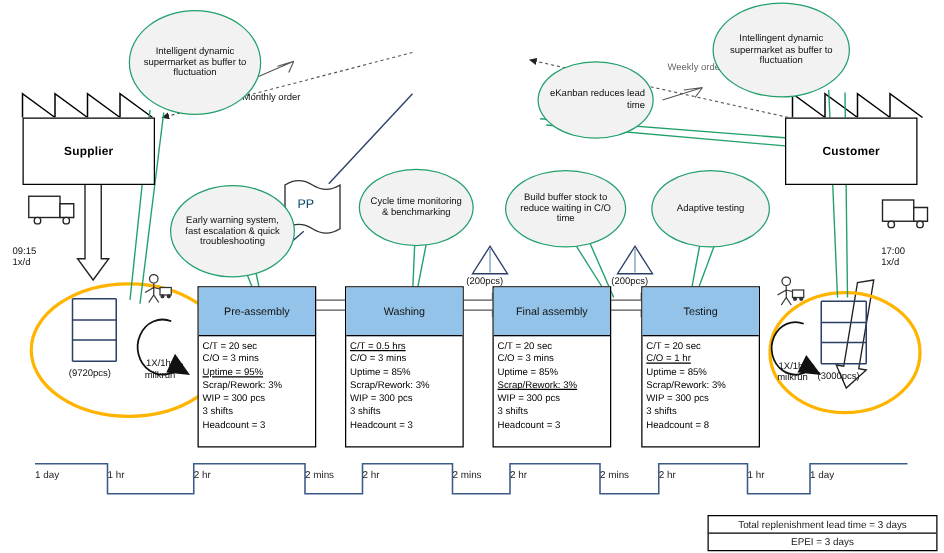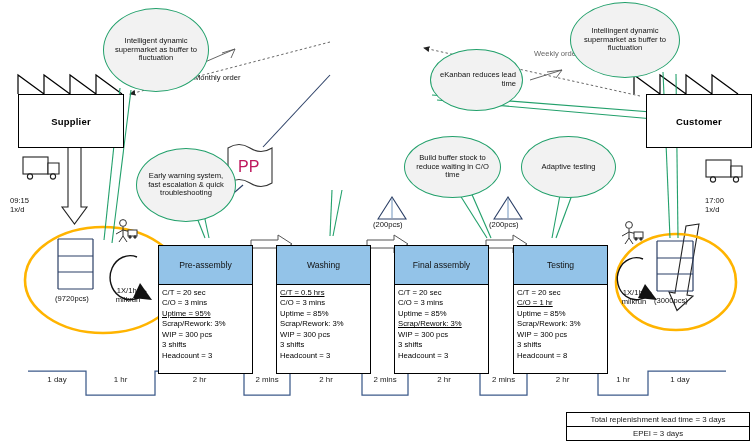--- a/index.html
+++ b/index.html
@@ -13,46 +13,46 @@
        display:flex;align-items:center;justify-content:center;}
   .entity-label{font-size:9.5px;font-weight:bold;color:#000;letter-spacing:.2px;}
 
   
   .pc-box{position:absolute;border:1.3px solid #000;background:#fff;}
   .pc-head{border-bottom:1.3px solid #000;text-align:center;font-size:8.6px;
        font-weight:bold;line-height:1.22;padding:3px 2px 3px;}
   .pc-body{height:32px;}
 
   
-  .proc{position:absolute;border:1.2px solid #000;background:#fff;margin-top:16px;}
+  .proc{position:absolute;border:1.2px solid #000;background:#fff;}
   .proc-head{background:#93c3e8;border-bottom:1.2px solid #000;height:38px;
        display:flex;align-items:center;justify-content:center;font-size:8.6px;color:#111;}
   .proc-data{padding:3px 2px 2px 3px;font-size:7.7px;line-height:1.355;color:#000;}
   .proc-data div{white-space:nowrap;}
   .proc-data div.em{font-weight:normal;text-decoration:underline;}
 
   
   .tiny{position:absolute;font-size:7.6px;color:#111;white-space:nowrap;line-height:1.18;}
   .tiny.c{text-align:center;margin-top:28px;}
 
   
   .bub{position:absolute;border:1.15px solid #22a06b;background:#f2f2f2;
        border-radius:50%;display:flex;align-items:center;justify-content:center;
        text-align:center;font-size:7.6px;line-height:1.15;color:#111;
        padding:0 6px;box-sizing:border-box;z-index:6;}
 
   
-  .tl-lbl{position:absolute;font-size:7.9px;color:#222;text-align:center;white-space:nowrap;}
+  .tl-lbl{position:absolute;font-size:7.9px;color:#222;white-space:nowrap;}
 
   
   .sum{position:absolute;border:1.1px solid #000;background:#fff;font-size:7.9px;}
   .sum div{text-align:center;padding:2px 6px;white-space:nowrap;}
   .sum div.top{border-bottom:1.1px solid #000;}
 
-  .pp-lbl{position:absolute;font-size:16px;color:#be185d;}
+  .pp-lbl{position:absolute;font-size:10px;color:#0c4a6e;}
 </style>
 </head>
 <body>
 
 <div id="stage">
 
   <svg class="layer" viewBox="0 0 755 442">
     <defs>
       <marker id="solidArrow" markerWidth="7" markerHeight="7" refX="6" refY="3.2" orient="auto">
           <path d="M0,0 L7,3.2 L0,6.4 z" fill="#222"></path>
@@ -193,21 +193,21 @@
       <path d="M28,371 L86,371 L86,395 L155,395 L155,371 L244,371 L244,395 L290,395
                L290,371 L362,371 L362,395 L408,395 L408,371 L480,371 L480,395 L527,395
                L527,371 L598,371 L598,395 L648,395 L648,371 L726,371"></path>
     </g>
   </svg>
 
   <div class="entity-body" style="left:18px;top:94px;width:104px;height:52px;">
     <span class="entity-label">Supplier</span>
   </div>
 
-  <div class="entity-body" style="left:646px;top:94px;width:104px;height:52px;justify-content:center;">
+  <div class="entity-body" style="left:628px;top:94px;width:104px;height:52px;justify-content:center;">
     <span class="entity-label">Customer</span>
   </div>
 
 
   <div class="pp-lbl" style="left:238px;top:158px;">PP</div>
 
   <div class="tiny" style="left:194px;top:74px;">Monthly order</div>
   <div class="tiny" style="left:534px;top:50px;color:#666;">Weekly order</div>
 
   <div class="tiny" style="left:10px;top:197px;">
@@ -283,20 +283,21 @@
       <div class="">WIP = 300 pcs</div>
       <div class="">3 shifts</div>
       <div class="">Headcount = 8</div>
     </div>
   </div>
 
   <div class="bub" style="left:103px;top:8px;width:106px;height:84px;">Intelligent dynamic supermarket as buffer to fluctuation</div>
 
   <div class="bub" style="left:136px;top:148px;width:100px;height:74px;">Early warning system, fast escalation &amp; quick troubleshooting</div>
 
+  <div class="bub" style="left:287px;top:135px;width:92px;height:62px;">Cycle time monitoring &amp; benchmarking</div>
 
   <div class="bub" style="left:430px;top:49px;width:93px;height:62px;text-align:right;">eKanban reduces lead time</div>
 
   <div class="bub" style="left:404px;top:136px;width:97px;height:62px;">Build buffer stock to reduce waiting in C/O time</div>
 
   <div class="bub" style="left:521px;top:136px;width:95px;height:62px;">Adaptive testing</div>
 
   <div class="bub" style="left:570px;top:2px;width:110px;height:76px;">Intellingent dynamic supermarket as buffer to fluctuation</div>
 
   <div class="tl-lbl" style="left:28px;top:375px;width:58px;">1 day</div>

